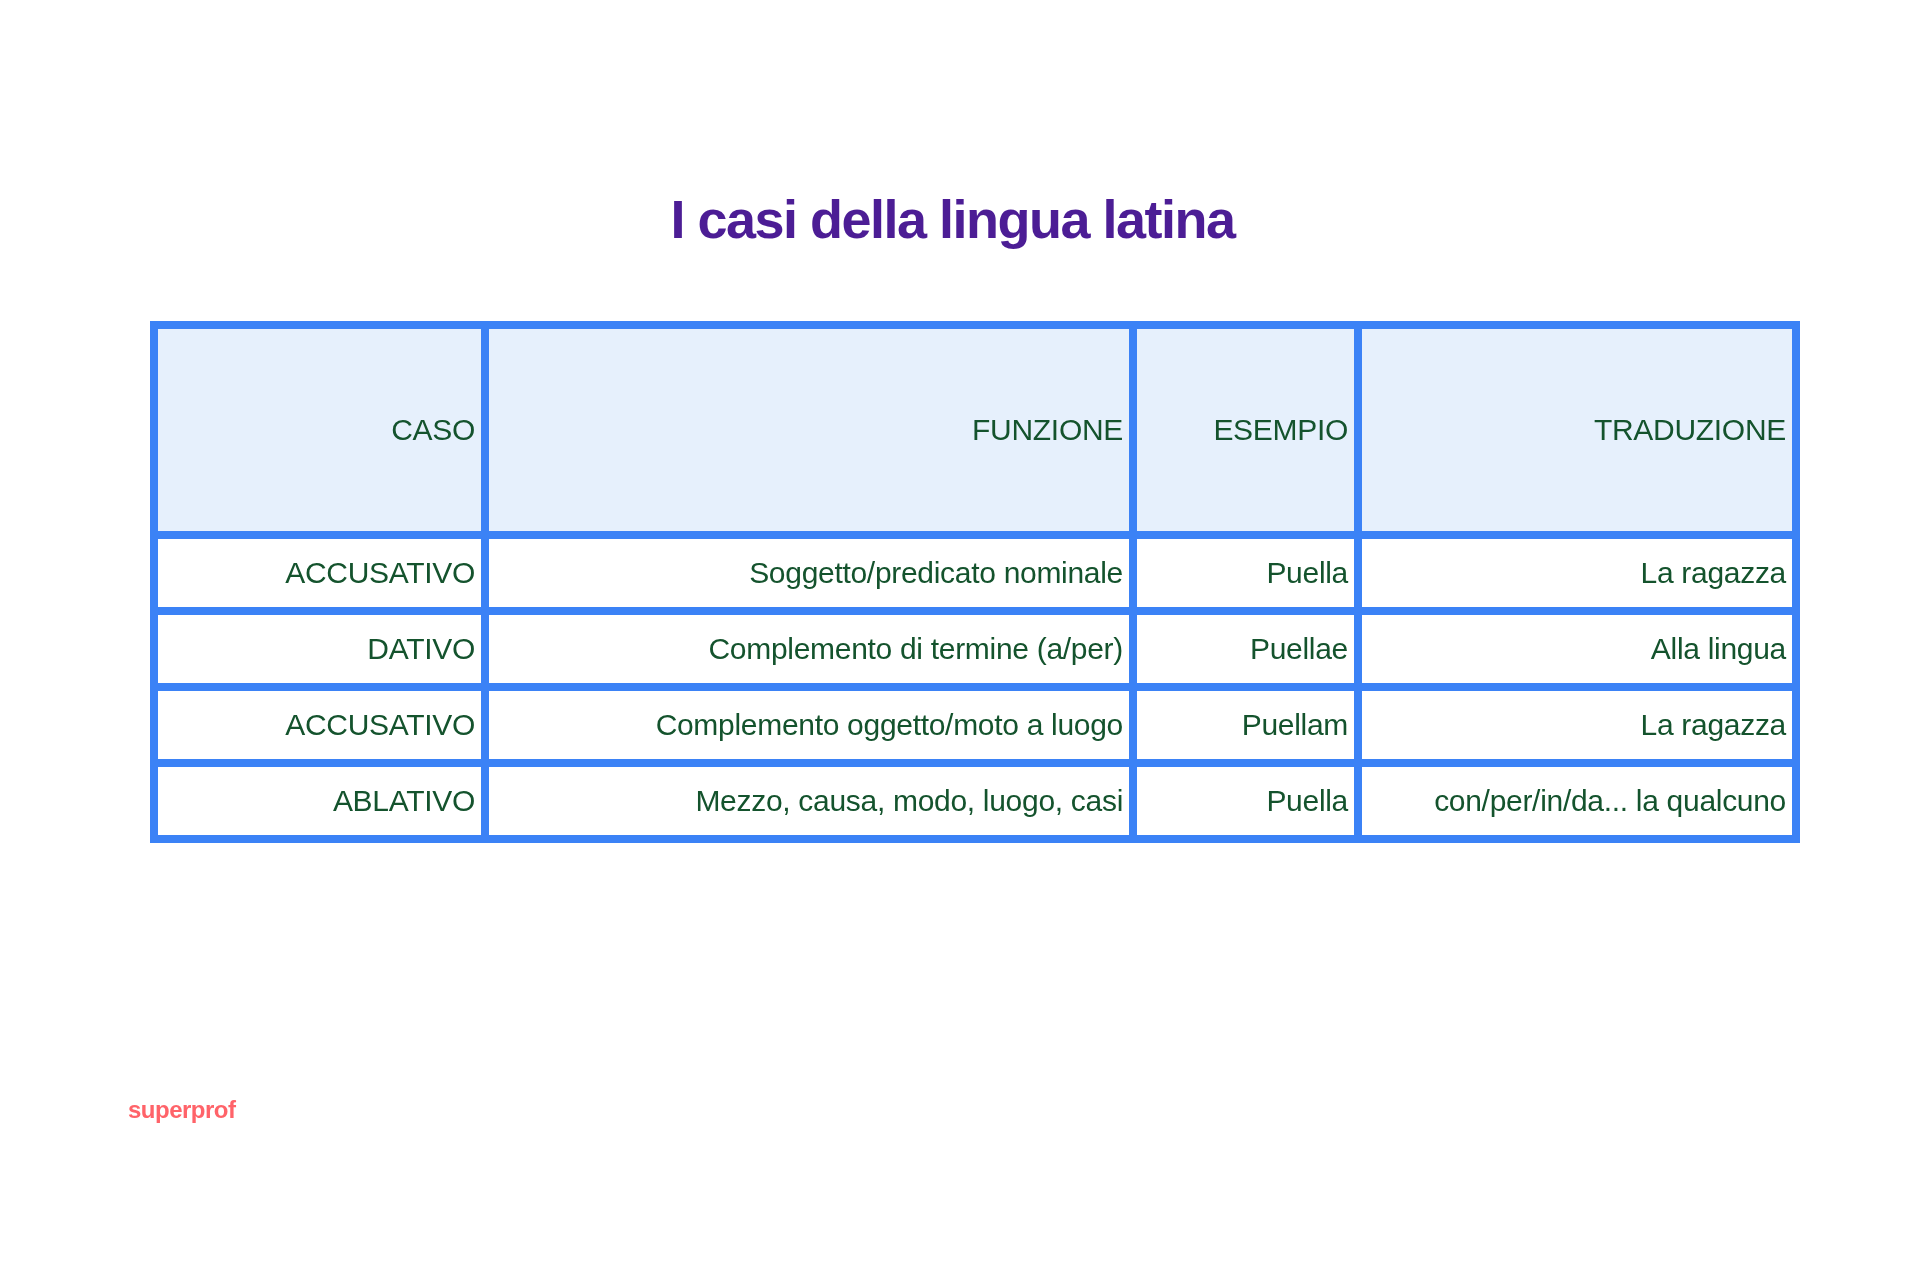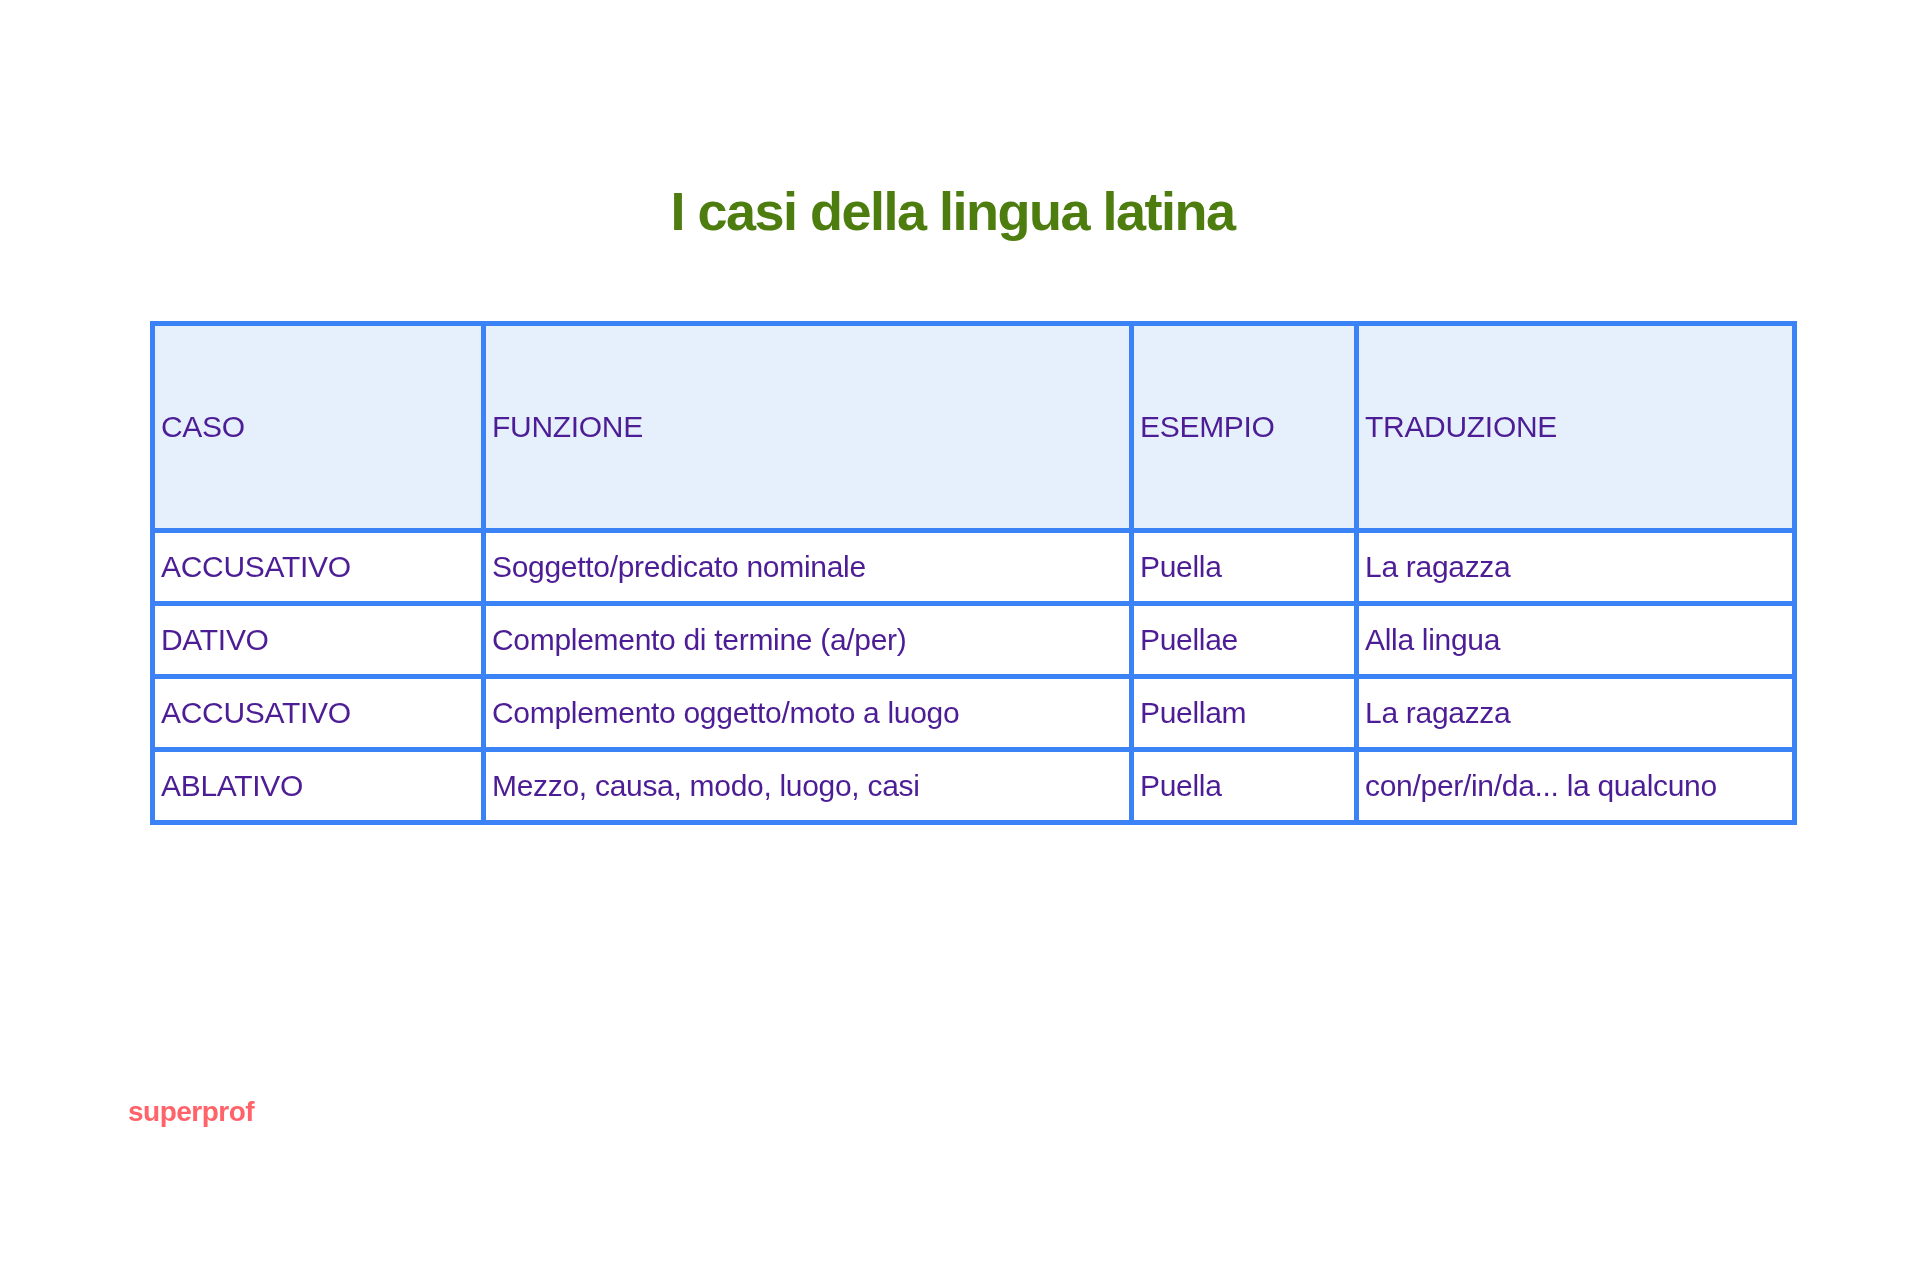--- a/index.html
+++ b/index.html
@@ -11,45 +11,45 @@
       width: 1920px;
       height: 1280px;
       position: relative;
       overflow: hidden;
       font-family: "Liberation Sans", "DejaVu Sans", sans-serif;
       color: #111111;
     }
     .page-title {
       position: absolute;
       left: 0;
-      top: 180px;
+      top: 188px;
       width: 1905px;
       text-align: center;
       font-size: 54px;
       font-weight: bold;
       letter-spacing: -1.5px;
-      color: #4d7c0f;
+      color: #4c1d95;
       margin: 0;
     }
     .cases-table {
       position: absolute;
       left: 150px;
       top: 321px;
       width: 1642px;
       border-collapse: collapse;
       table-layout: fixed;
     }
     .cases-table th,
     .cases-table td {
-      border: 5px solid #3b82f6;
-      text-align: left;
+      border: 8px solid #3b82f6;
+      text-align: right;
       vertical-align: middle;
       font-size: 30px;
       font-weight: normal;
-      color: #4c1d95;
+      color: #14532d;
       padding: 0 6px;
       white-space: nowrap;
       letter-spacing: -0.3px;
     }
     .cases-table thead th {
       background: #E6F0FC;
       height: 202px;
     }
     .cases-table tbody td {
       height: 68px;
@@ -57,21 +57,21 @@
     }
     .col-caso { width: 331px; }
     .col-funzione { width: 648px; }
     .col-esempio { width: 225px; }
     .col-traduzione { width: 438px; }
 
     .brand-logo {
       position: absolute;
       left: 128px;
       top: 1096px;
-      font-size: 28px;
+      font-size: 24px;
       font-weight: bold;
       color: #FF6369;
       letter-spacing: -0.5px;
     }
   </style>
 </head>
 <body>
 
 <h1 class="page-title">I casi della lingua latina</h1>
 

